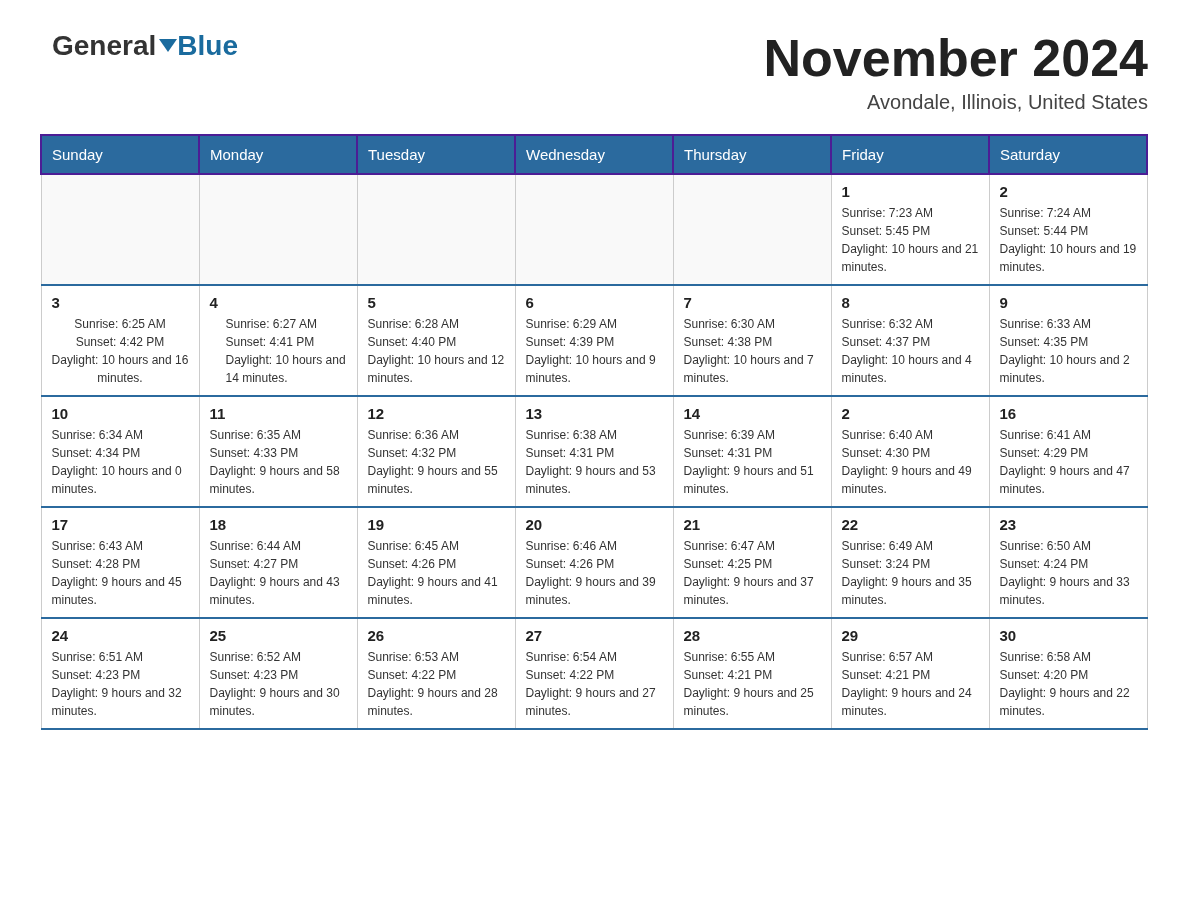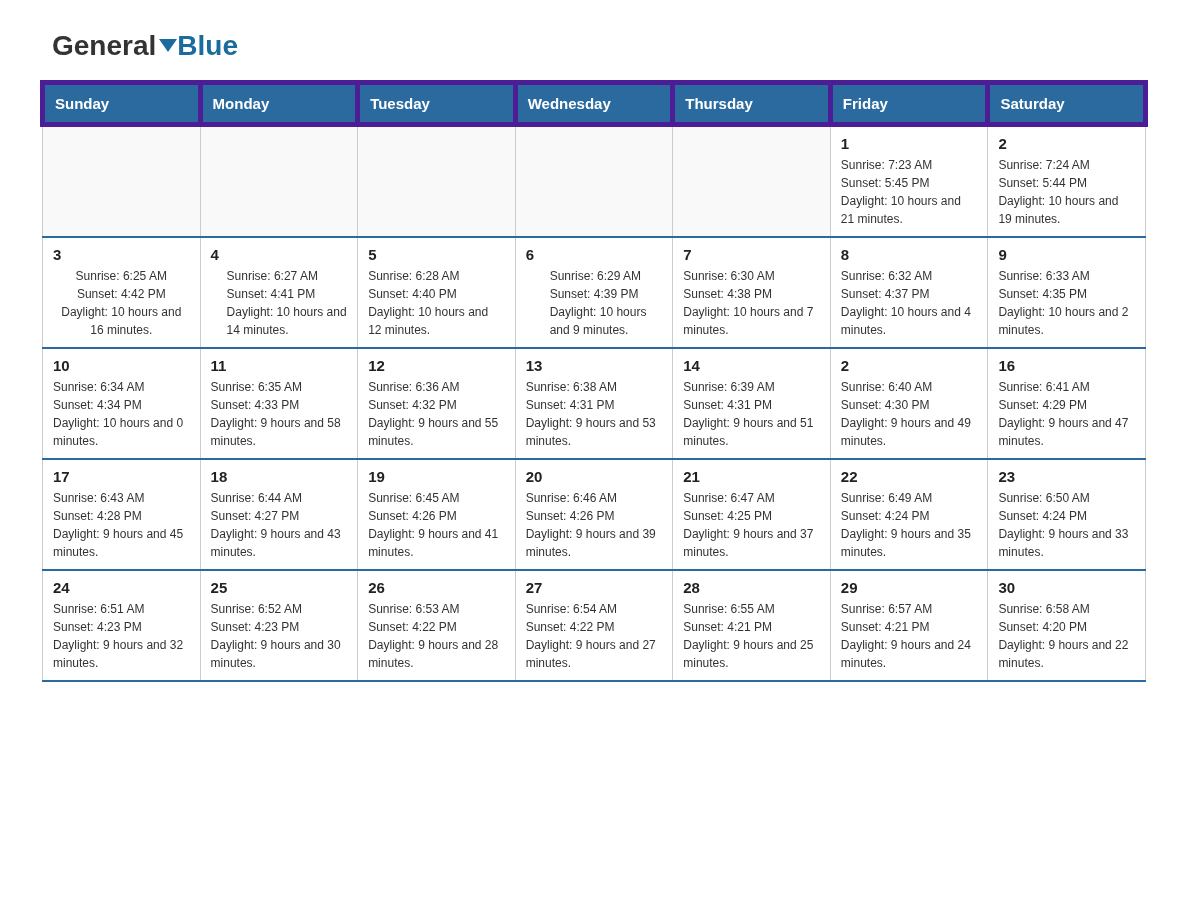--- a/index.html
+++ b/index.html
@@ -54,24 +54,24 @@
     }
     table {
       width: 100%;
       border-collapse: collapse;
       table-layout: fixed;
     }
     th {
       background-color: #2b6a9e;
       color: #fff;
       font-size: 15px;
-      font-weight: bold;
+      font-weight: normal;
       padding: 10px 10px;
       text-align: left;
-      border: 5px solid #4c1d95;
+      border: 2px solid #4c1d95;
     }
     td {
       vertical-align: top;
       padding: 8px 10px;
       border: 1px solid #ccc;
       height: 110px;
       font-size: 12.5px;
       color: #333;
       background: #fff;
     }
@@ -96,20 +96,24 @@
   </style>
 </head>
 <body>
 
 <div class="header">
   <div class="logo">
     <div class="logo-text">
       General<span style="display:inline-block;width:0;height:0;border-left:9px solid transparent;border-right:9px solid transparent;border-top:13px solid #1a6b9e;margin-left:3px;vertical-align:middle;position:relative;top:-2px;"></span>
     </div>
     <div class="logo-blue">Blue</div>
+  </div>
+  <div class="title-area">
+    <div class="month-title">November 2024</div>
+    <div class="location">Avondale, Illinois, United States</div>
   </div>
 </div>
 
 <table>
   <thead>
     <tr>
       <th>Sunday</th>
       <th>Monday</th>
       <th>Tuesday</th>
       <th>Wednesday</th>
@@ -152,21 +156,21 @@
 Daylight: 10 hours and 14 minutes.</div>
         </td>
         <td>
           <span class="day-num">5</span>
           <div class="sun-info" style="white-space: pre-line;">Sunrise: 6:28 AM
 Sunset: 4:40 PM
 Daylight: 10 hours and 12 minutes.</div>
         </td>
         <td>
           <span class="day-num">6</span>
-          <div class="sun-info" style="white-space: pre-line; margin-left: 24px;">Sunrise: 6:29 AM
+          <div class="sun-info" style="white-space: pre-line;">Sunrise: 6:29 AM
 Sunset: 4:39 PM
 Daylight: 10 hours and 9 minutes.</div>
         </td>
         <td>
           <span class="day-num">7</span>
           <div class="sun-info" style="white-space: pre-line;">Sunrise: 6:30 AM
 Sunset: 4:38 PM
 Daylight: 10 hours and 7 minutes.</div>
         </td>
         <td>
@@ -253,21 +257,21 @@
         </td>
         <td>
           <span class="day-num">21</span>
           <div class="sun-info" style="white-space: pre-line;">Sunrise: 6:47 AM
 Sunset: 4:25 PM
 Daylight: 9 hours and 37 minutes.</div>
         </td>
         <td>
           <span class="day-num">22</span>
           <div class="sun-info" style="white-space: pre-line;">Sunrise: 6:49 AM
-Sunset: 4:24 PM
+Sunset: 3:24 PM
 Daylight: 9 hours and 35 minutes.</div>
         </td>
         <td>
           <span class="day-num">23</span>
           <div class="sun-info" style="white-space: pre-line;">Sunrise: 6:50 AM
 Sunset: 4:24 PM
 Daylight: 9 hours and 33 minutes.</div>
         </td>
       </tr>
       <tr>

